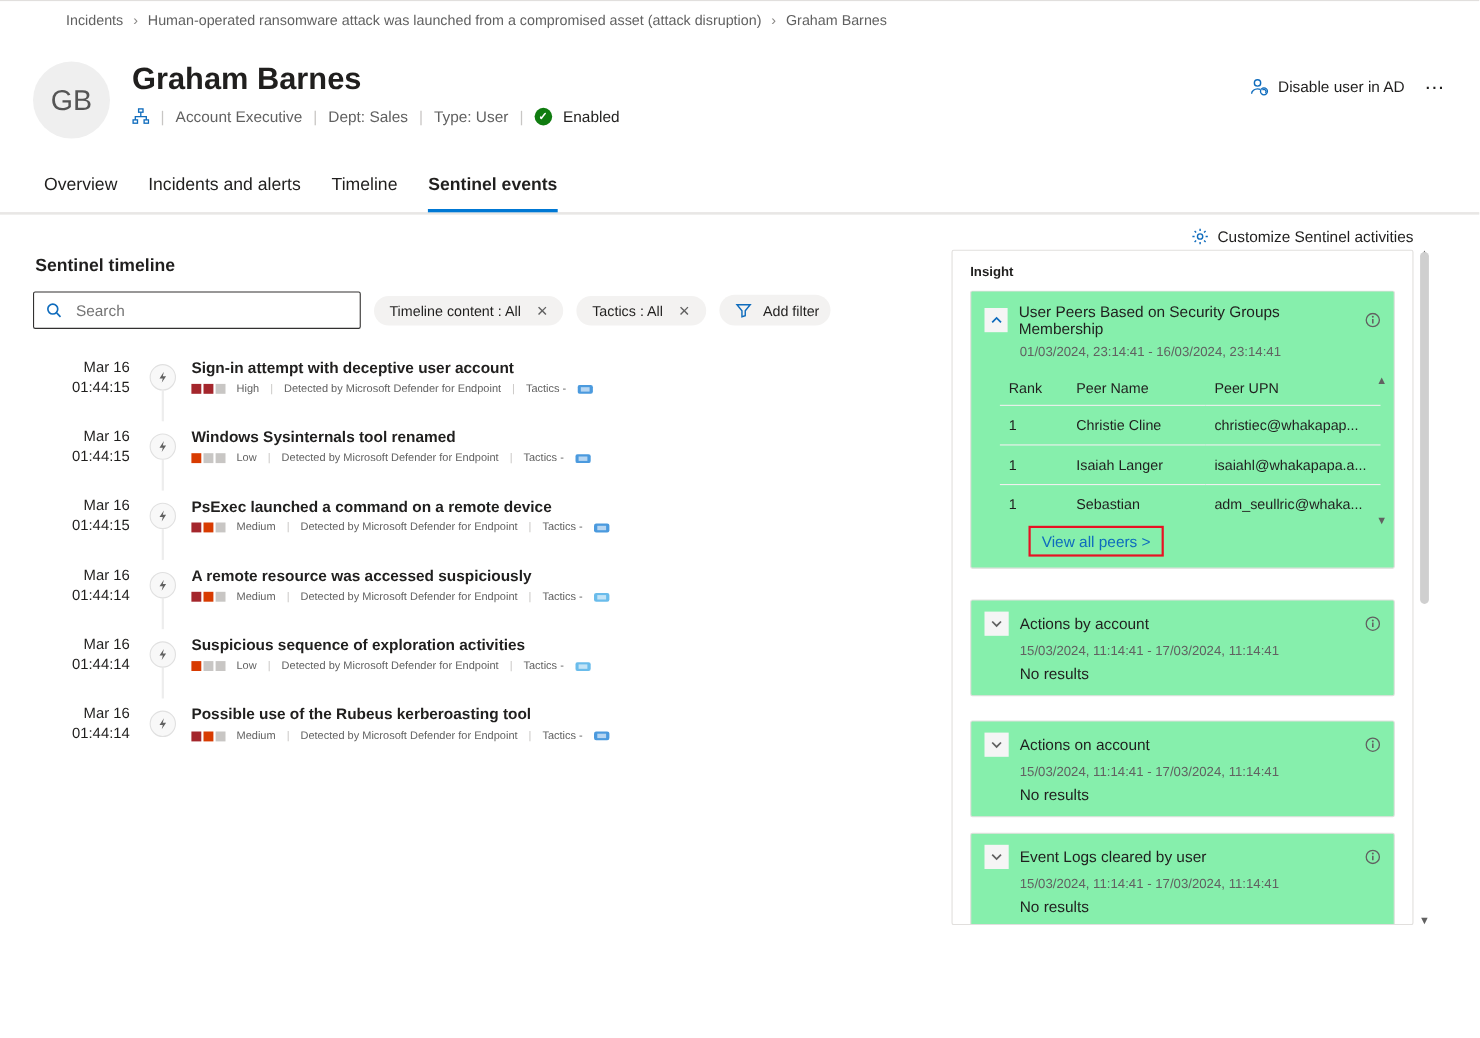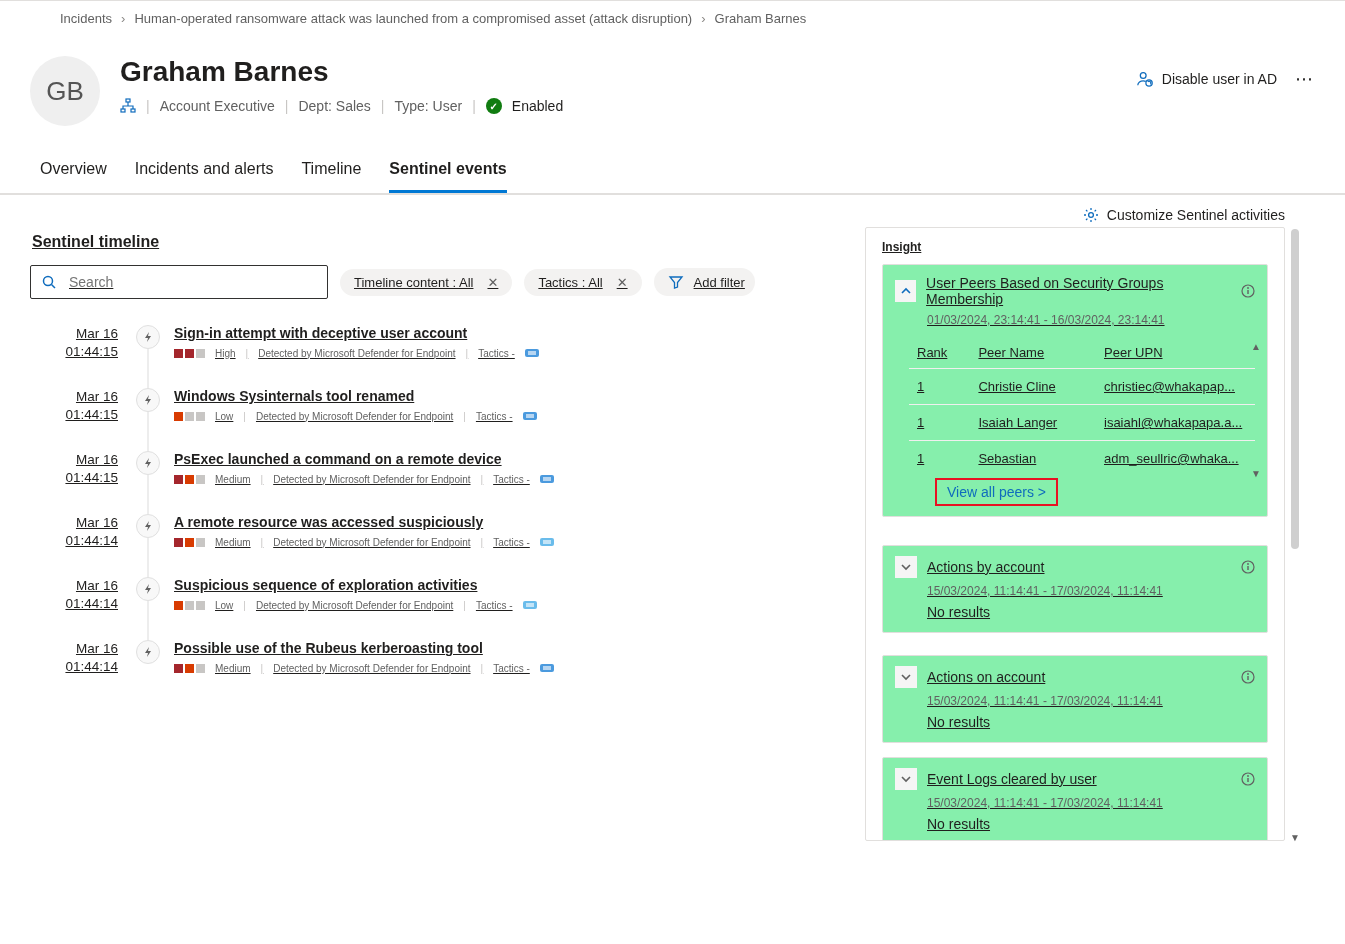--- a/index.html
+++ b/index.html
@@ -70,21 +70,21 @@
   .tab.active { font-weight:600; border-bottom:3px solid var(--tab-active);}
   
   .toolbar-right {
     display:flex; justify-content:flex-end; padding:12px 60px 0 30px;
     border-top:1px solid var(--border);
   }
   .toolbar-action { display:flex; align-items:center; gap:8px; font-size:14px; color:var(--text-primary); cursor:pointer;}
   .gear { color:var(--link);}
 
   .main {
-    display:flex; gap:16px; padding:4px 60px 30px 30px; align-items:flex-start;text-decoration:underline;
+    display:flex; gap:16px; padding:4px 60px 30px 30px; align-items:flex-start;
   }
   .left-col { flex:1 1 auto; min-width:0; }
   .right-col { width:420px; flex:0 0 420px; position:relative;}
 
   .section-title { font-size:16px; font-weight:600; padding:6px 0 14px 2px;}
 
   .filters { display:flex; gap:12px; align-items:center; margin-bottom:16px; flex-wrap:wrap;}
   .search-box {
     display:flex; align-items:center; gap:10px;
     border:1px solid #323130; border-radius:2px;
@@ -95,21 +95,21 @@
     border:none; outline:none; font-size:14px; width:100%; color:var(--text-secondary);
   }
   .pill {
     display:flex; align-items:center; gap:10px;
     background:var(--pill-bg); border-radius:16px; padding:6px 10px 6px 14px;
     font-size:13px; color:var(--text-primary);
   }
   .pill .x { color:var(--text-secondary); cursor:pointer; padding:0 4px;}
   .pill.addfilter svg { color:var(--link);}
   
-  .timeline-item { display:flex; gap:14px; padding:10px 0 18px 0;}
+  .timeline-item { display:flex; gap:14px; padding:10px 0 18px 0;align-items:center;}
   .ti-date { width:88px; text-align:right; font-size:13.5px; color:var(--text-primary); line-height:1.3;}
   .ti-date .d1 { display:block;}
   .ti-date .d2 { display:block;}
   .ti-marker { position:relative; display:flex; flex-direction:column; align-items:center; margin-left:4px;}
   .ti-marker .circle {
     width:24px; height:24px; border-radius:50%;
     background:#f8f8f8; border:1px solid #e0e0e0;
     display:flex; align-items:center; justify-content:center; color:#616161; font-size:13px;
     z-index:1;
   }

